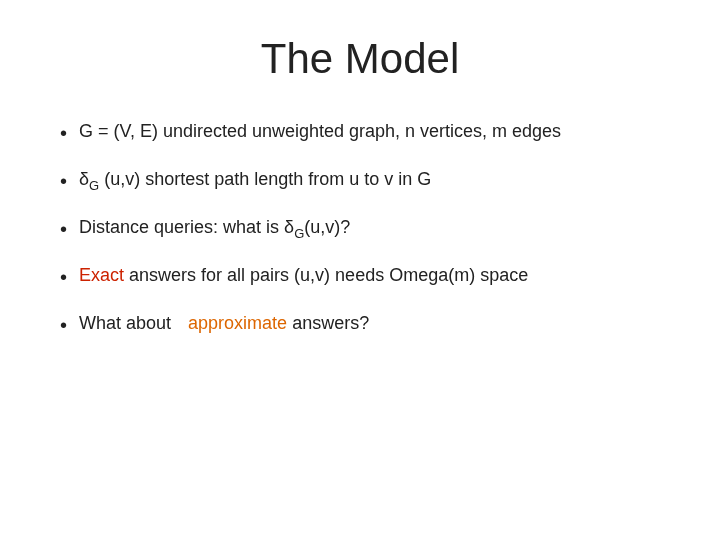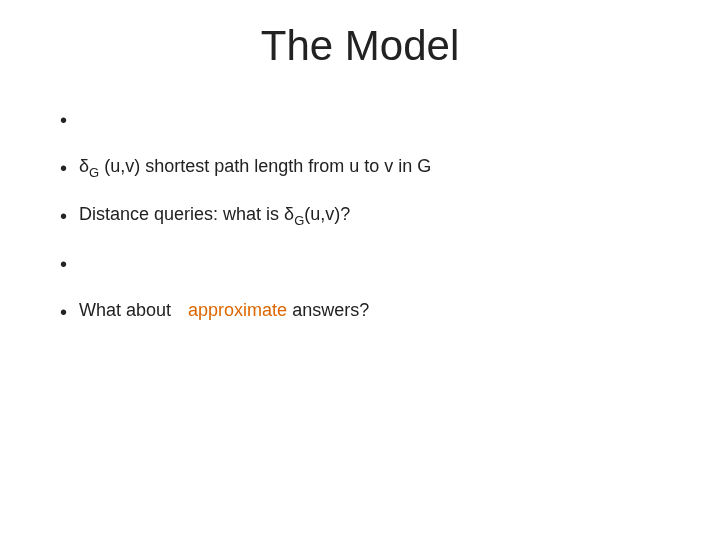--- a/index.html
+++ b/index.html
@@ -15,21 +15,21 @@
       font-family: Arial, sans-serif;
       overflow: hidden;
     }
 
     .slide {
       width: 720px;
       height: 540px;
       background: #ffffff;
       display: flex;
       flex-direction: column;
-      padding: 22px 60px 40px 60px;
+      padding: 35px 60px 40px 60px;
     }
 
     .title {
       font-size: 42px;
       font-weight: normal;
       color: #222222;
       text-align: center;
       margin-bottom: 30px;
       font-family: Arial, sans-serif;
     }
@@ -76,38 +76,44 @@
 </head>
 <body>
 
 <div class="slide">
   <h1 class="title">The Model</h1>
 
   <div class="bullets">
 
     <div class="bullet-item">
       <span class="bullet-dot">•</span>
+      <span class="bullet-text">
+        G = (V, E) undirected unweighted graph, n vertices, m edges
+      </span>
     </div>
 
     <div class="bullet-item">
       <span class="bullet-dot">•</span>
       <span class="bullet-text">
         δ<sub>G</sub> (u,v) shortest path length from u to v in G
       </span>
     </div>
 
     <div class="bullet-item">
       <span class="bullet-dot">•</span>
       <span class="bullet-text">
         Distance queries: what is δ<sub>G</sub>(u,v)?
       </span>
     </div>
 
     <div class="bullet-item">
       <span class="bullet-dot">•</span>
+      <span class="bullet-text">
+        <span class="highlight-red">Exact</span> answers for all pairs (u,v) needs Omega(m) space
+      </span>
     </div>
 
     <div class="bullet-item">
       <span class="bullet-dot">•</span>
       <span class="bullet-text">
         What about <span class="highlight-orange">approximate</span> answers?
       </span>
     </div>
 
   </div>

